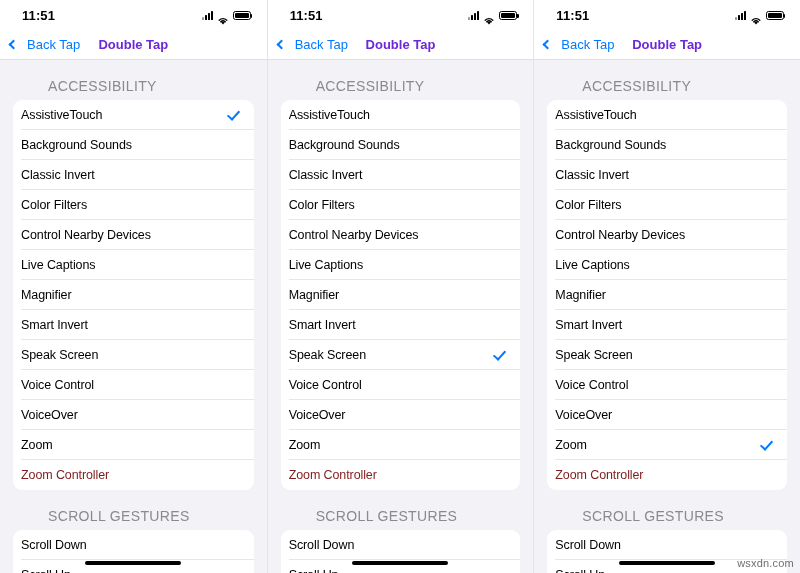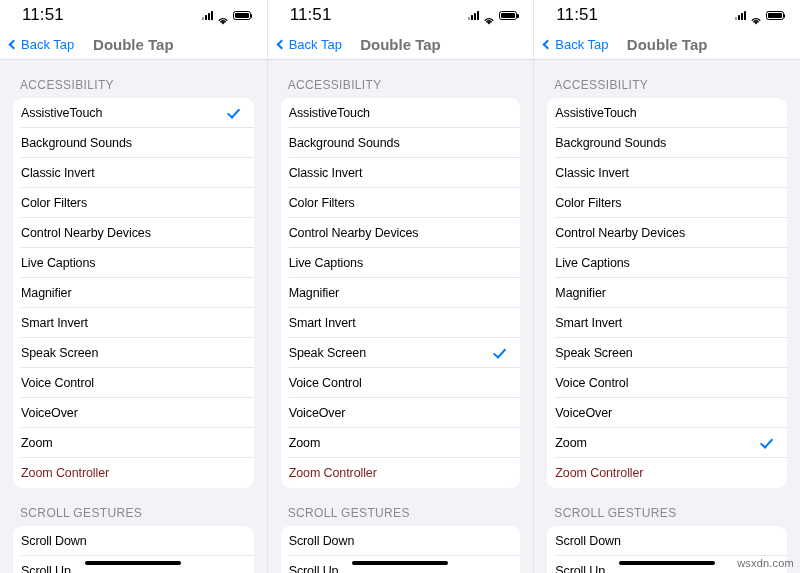--- a/index.html
+++ b/index.html
@@ -29,22 +29,22 @@
   .statusbar {
     position: relative;
     height: 30px;
     background: #ffffff;
     display: flex;
     align-items: center;
     justify-content: space-between;
     padding: 0 16px 0 22px;
   }
   .status-time {
-    font-size: 17px;
-    font-weight: normal;
+    font-size: 13px;
+    font-weight: bold;
     color: #000;
     letter-spacing: 0.1px;
   }
   .status-icons {
     display: flex;
     align-items: flex-end;
     gap: 4px;
   }
   .signal { display: flex; align-items: flex-end; gap: 1px; height: 9px; }
   .signal i { display: block; width: 2px; background: #000; border-radius: 0.5px; }
@@ -70,56 +70,57 @@
     background: #ffffff;
     border-bottom: 1px solid #e0e0e4;
     display: flex;
     align-items: center;
     position: relative;
     padding: 0 10px;
   }
   .nav-back {
     display: flex;
     align-items: center;
-    gap: 3px;
+    gap: 9px;
     color: #007aff;
     font-size: 13px;
     cursor: pointer;
   }
   .chev {
     display:inline-block;
     width: 7px; height: 7px;
     border-left: 2px solid #007aff;
     border-bottom: 2px solid #007aff;
     transform: rotate(45deg);
     margin-right: 1px;
   }
   .nav-title {
     position: absolute;
     left: 0; right: 0;
     text-align: center;
-    font-size: 15px;
+    font-size: 13px;
     font-weight: bold;
-    color: #737373;
+    color: #6d28d9;
     pointer-events: none;
   }
 
   
   .content {
     background: #f2f2f7;
     height: 513px;
     position: relative;
     overflow: hidden;
   }
   .section-header {
-    font-size: 12px;
+    font-size: 14px;
     color: #8a8a8e;
     letter-spacing: 0.35px;
     padding: 18px 0 6px 20px;
     text-transform: uppercase;
+    margin-left: 28px;
   }
   .card {
     background: #ffffff;
     margin: 0 13px;
     border-radius: 9px;
     overflow: hidden;
   }
   .row {
     height: 30px;
     display: flex;

